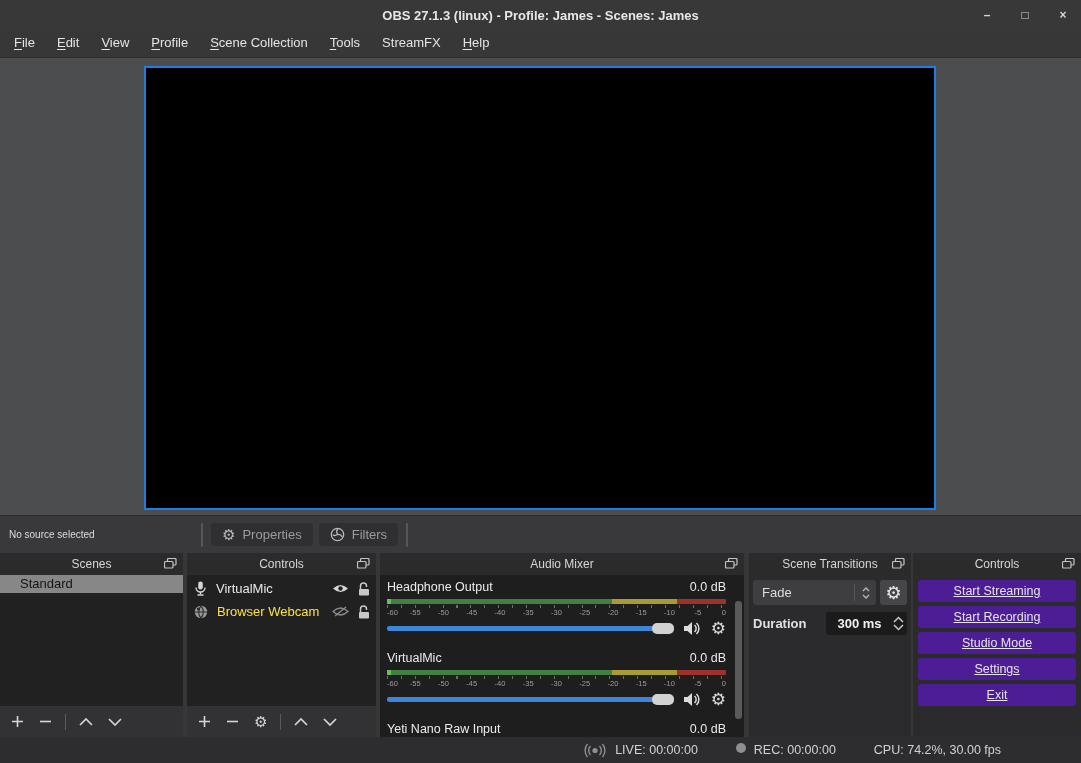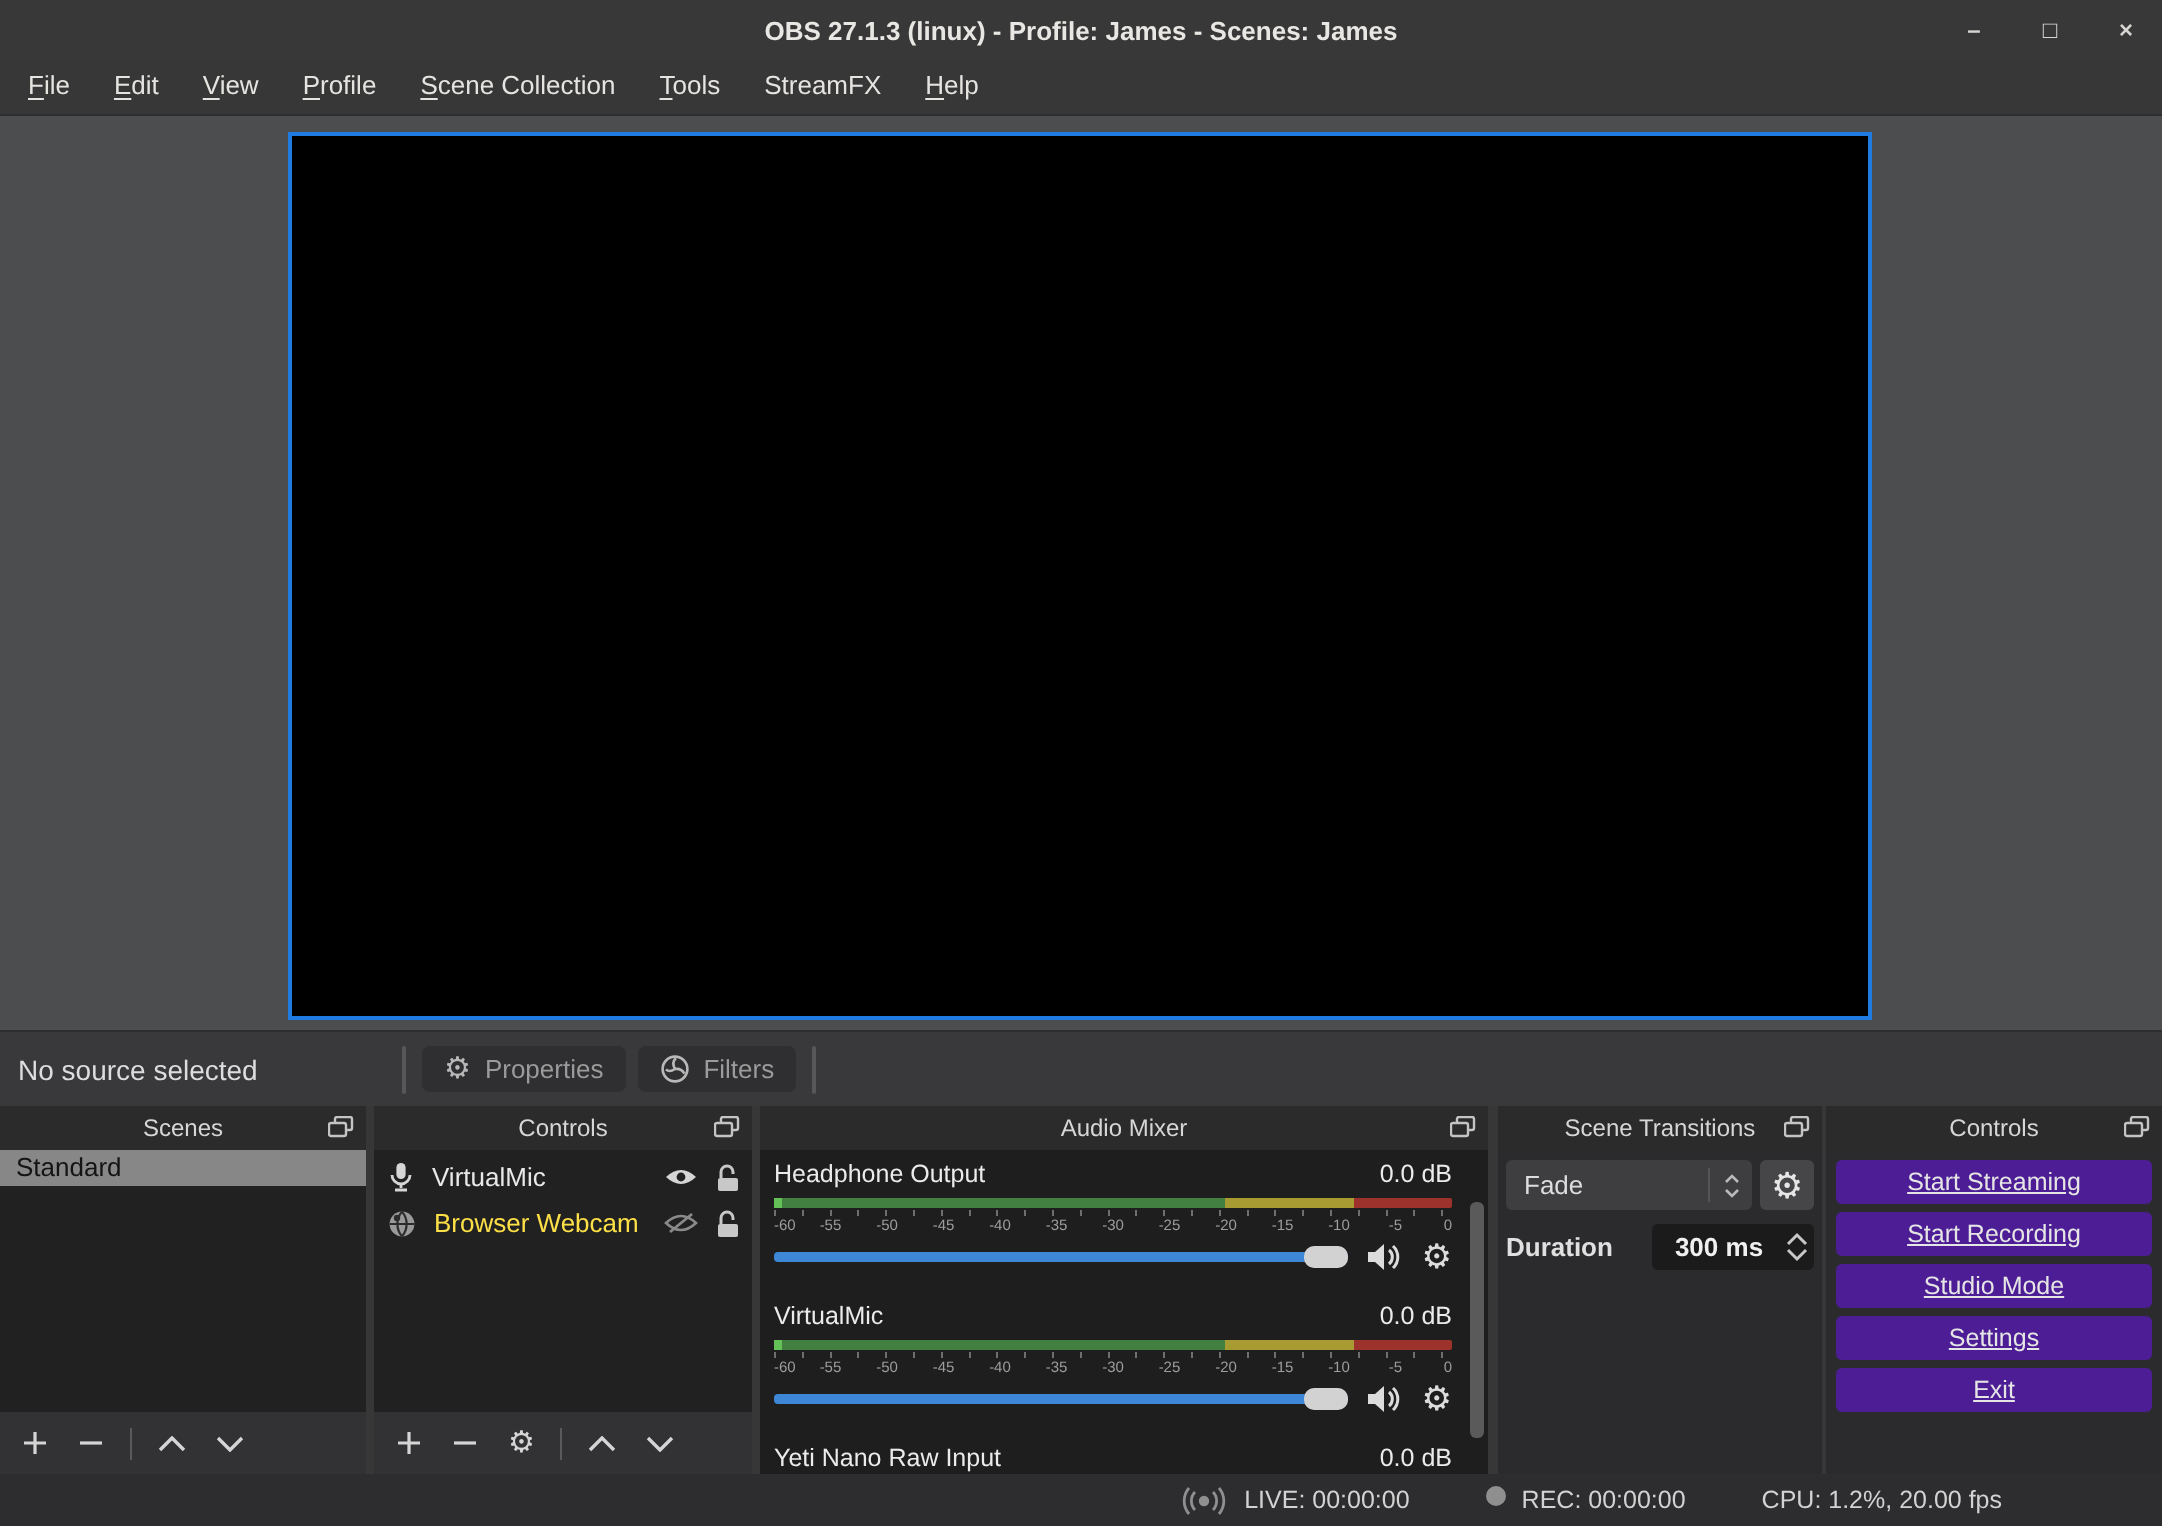--- a/index.html
+++ b/index.html
@@ -20,21 +20,21 @@
   .menu-item .mn { text-decoration:underline; text-underline-offset:2px; }
 
   
   .workspace { position:absolute; left:0; top:58px; width:100%; height:457px; background:#4b4d4f; }
   .canvas { position:absolute; left:144px; top:8px; width:792px; height:444px; background:#000;
     border:2px solid #1e7ce2; }
 
   
   .src-toolbar { position:absolute; left:0; top:515px; width:100%; height:38px; background:#39393b;
     display:flex; align-items:center; border-top:1px solid #2d2d2d; }
-  .src-status { color:#dddddd; font-size:14px; padding-left:9px; width:196px; }
+  .src-status { color:#dddddd; font-size:10px; padding-left:9px; width:196px; }
   .tb-sep { width:2px; height:24px; background:#57575a; margin:0 5px; border-radius:1px; }
   .tb-btn { display:flex; align-items:center; gap:7px; background:#2f2f31; border-radius:4px;
     padding:4px 11px; margin:0 3px; color:#9b9b9b; font-size:13px; }
   .tb-btn .gear-glyph { font-size:15px; color:#b8b8b8; line-height:1; }
 
   
   .docks { position:absolute; left:0; top:553px; width:100%; height:184px; background:#373737; }
   .dock { position:absolute; top:0; height:184px; display:flex; flex-direction:column; overflow:hidden; }
   .dock-header { height:22px; background:#2b2b2b; display:flex; align-items:center; flex:0 0 22px; position:relative; }
   .dock-title { flex:1; text-align:center; color:#d6d6d6; font-size:12px; }
@@ -44,21 +44,21 @@
   .dock-footer .ft-sep { width:1px; height:16px; background:#5a5a5a; margin:0 -2px; }
 
   .dock-scenes { left:0; width:183px; }
   .dock-sources { left:187px; width:189px; }
   .dock-mixer { left:380px; width:364px; }
   .dock-transitions { left:749px; width:162px; }
   .dock-controls { left:913px; width:168px; }
 
   
   .scenes-list { background:#212121; height:100%; }
-  .scene-row { height:18px; background:#878787; color:#141414; font-size:13px; padding-left:8px; line-height:18px; }
+  .scene-row { height:18px; background:#878787; color:#141414; font-size:13px; padding-left:20px; line-height:18px; }
 
   
   .sources-list { background:#212121; height:100%; padding-top:2px; }
   .source-row { height:23px; display:flex; align-items:center; padding:0 6px 0 7px; gap:9px; }
   .source-name { flex:1; font-size:13px; color:#e8e8e8; }
   .source-row.hidden-src .source-name { color:#fde047; }
 
   
   .mixer-body { background:#1e1e1e; padding:5px 18px 0 7px; }
   .channel { margin-bottom:15px; }
@@ -463,16 +463,16 @@
           </svg>
       </span>
       <span>LIVE: 00:00:00</span>
     </div>
     <span class="sb-gap"></span>
     <div class="sb-group">
       <span class="rec-dot"></span>
       <span>REC: 00:00:00</span>
     </div>
     <span class="sb-gap"></span>
-    <span>CPU: 1.2%, 20.00 fps</span>
+    <span>CPU: 74.2%, 30.00 fps</span>
   </div>
 
 </div>
 
 </body></html>

